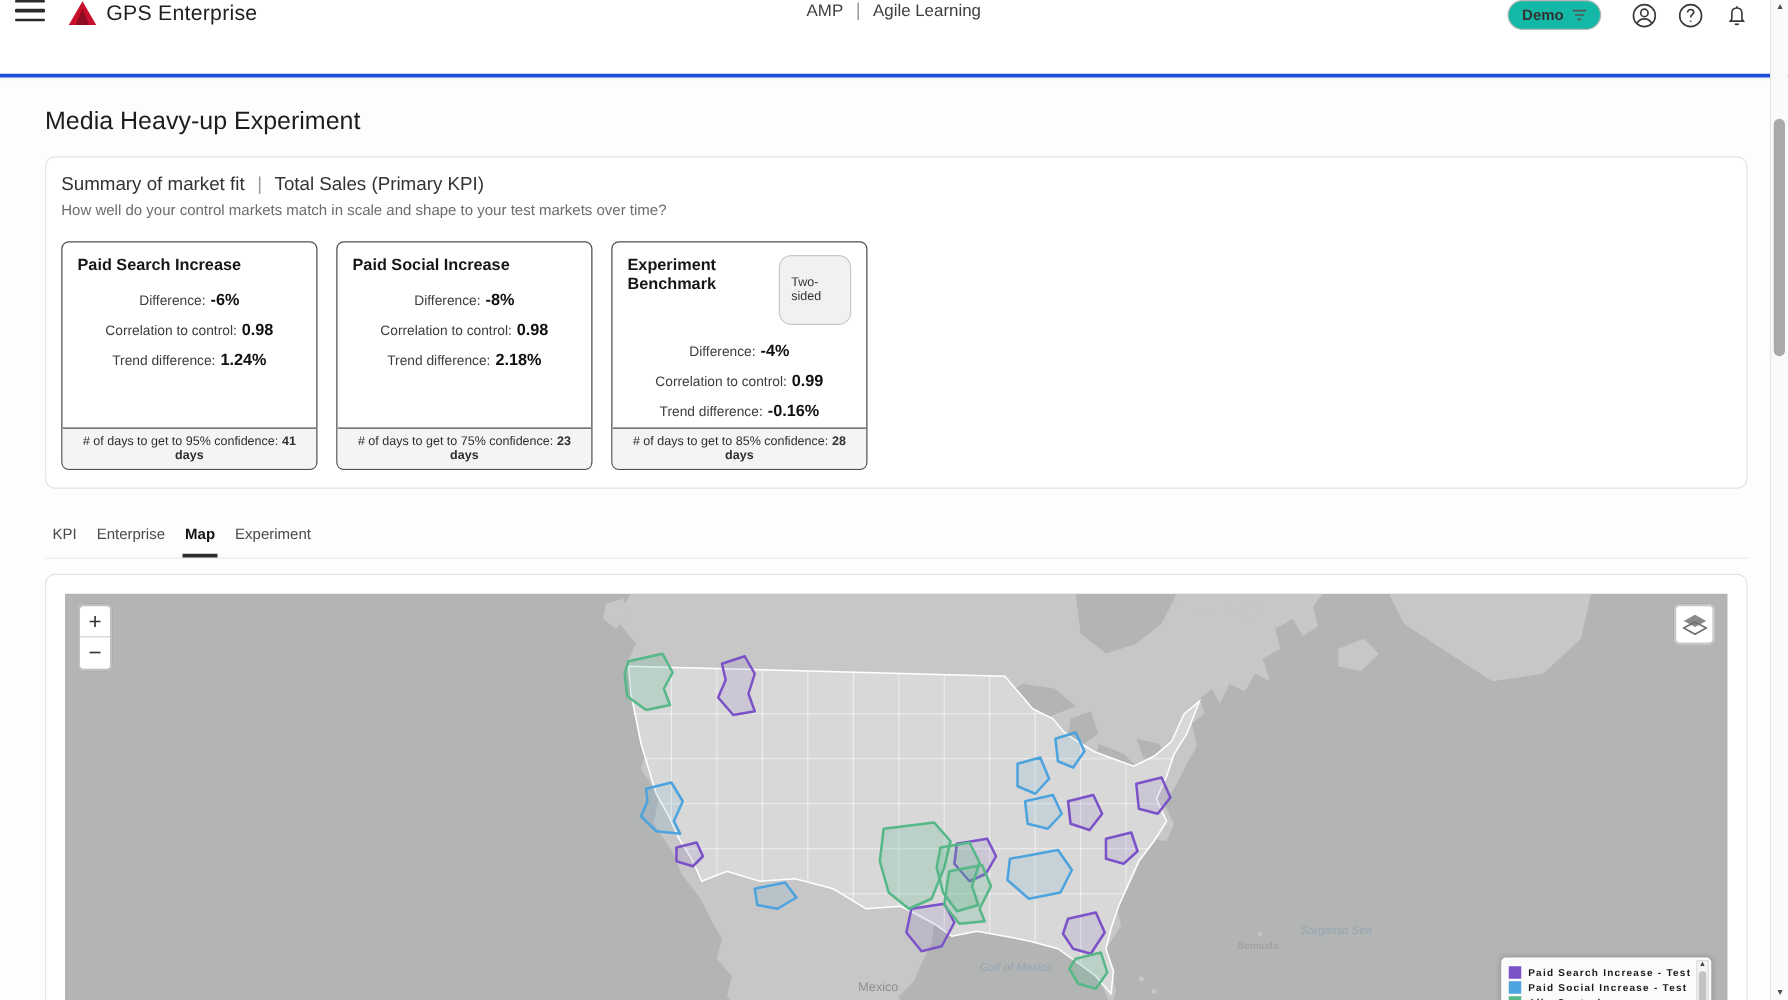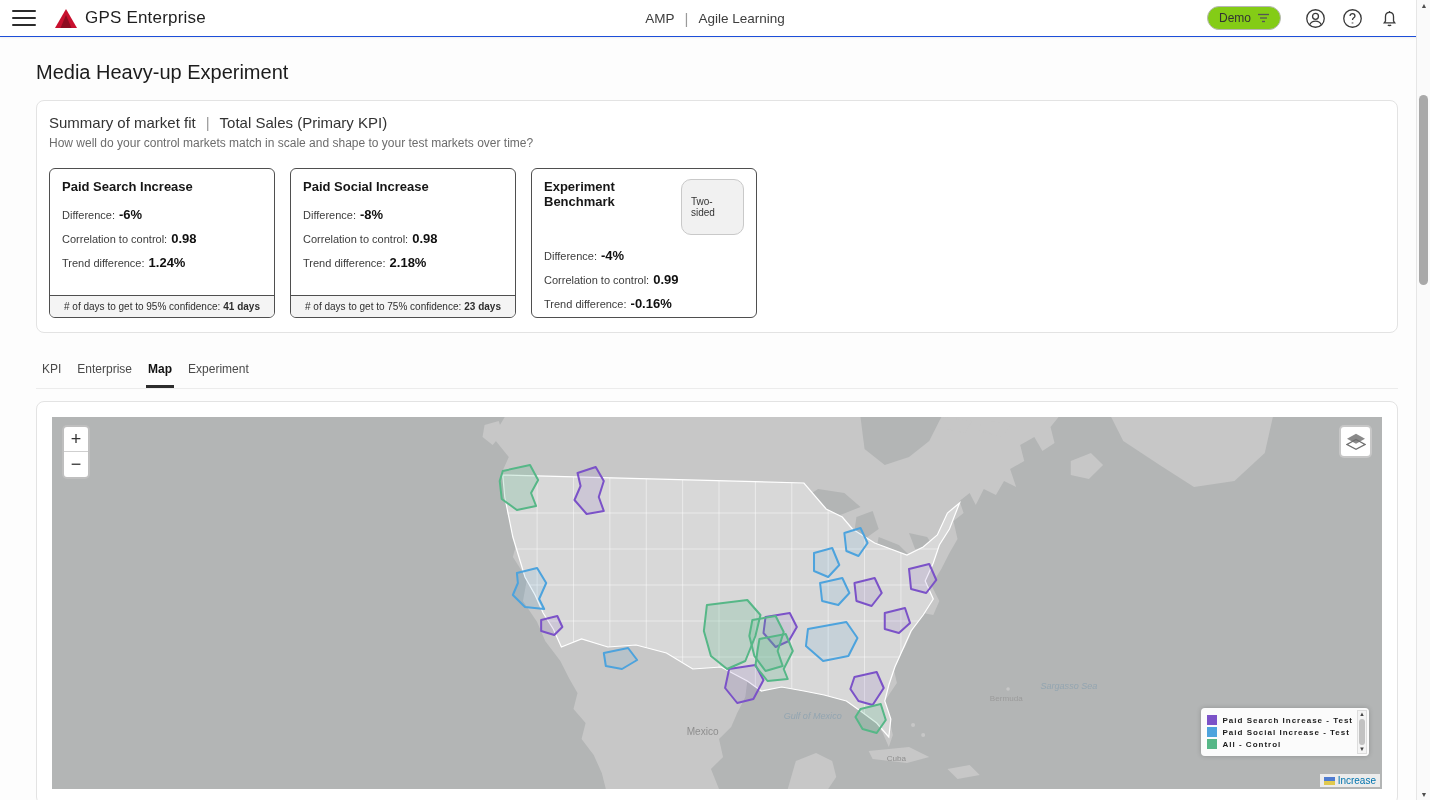--- a/index.html
+++ b/index.html
@@ -1,56 +1,56 @@
 <!DOCTYPE html>
 <html><head>
 <meta charset="utf-8">
 <style>
   * { box-sizing: border-box; margin: 0; padding: 0; }
   html,body { width:1430px; height:800px; overflow:hidden; background:#fdfdfd;
     font-family:"Liberation Sans", sans-serif; color:#222; }
 
   
-  .header { height:37px; background:#fff; border-bottom:1px solid #1d4ed8;
-    box-shadow:0 1px 2px rgba(0,0,0,.06); display:flex; align-items:center;
+  .header { height:62px; background:#fff; border-bottom:3px solid #1d4ed8;
+    box-shadow:0 1px 2px rgba(0,0,0,.06); display:flex; align-items:flex-start;
     padding:0 30px 0 12px; position:relative; z-index:6; }
   .burger { width:24px; height:17px; display:flex; flex-direction:column;
     justify-content:space-between; cursor:pointer; margin-right:18px; }
   .burger span { height:2.4px; background:#2b2b2b; border-radius:1px; }
   .brand { display:flex; align-items:center; gap:7px; font-size:17px; color:#1f1f1f; letter-spacing:.2px; }
   .center-nav { position:absolute; left:50%; transform:translateX(-50%);
     display:flex; gap:10px; align-items:center; font-size:13.5px; color:#3d3d3d; }
   .center-nav .divider { color:#9a9a9a; font-size:15px; }
   .header-right { margin-left:auto; display:flex; align-items:center; gap:15px; }
   .demo-chip { border:1px solid #b7b7b7; border-radius:15px; padding:4px 11px;
     font-size:12px; color:#333; display:flex; align-items:center; gap:7px;
-    background:#84cc16; cursor:pointer; margin-right:8px; }
+    background:#14b8a6; cursor:pointer; margin-right:8px;font-weight:bold; }
   .icon-btn { width:22px; height:22px; display:flex; align-items:center;
     justify-content:center; cursor:pointer; }
   .icon-btn svg { stroke:#3a3a3a; fill:none; stroke-width:1.5; }
 
   
   .content { margin:0 32px 0 36px; }
   .page-title { font-size:20px; font-weight:400; color:#1c1c1c; margin:24px 0 16px; }
 
   .summary-card { background:#fff; border:1px solid #e3e3e3; border-radius:8px;
     padding:13px 12px 14px; }
   .summary-head { display:flex; align-items:center; gap:10px; font-size:15px; color:#333; }
   .summary-head .divider { color:#9a9a9a; }
   .summary-sub { font-size:12px; color:#6c6c6c; margin-top:5px; }
 
   .metric-row { display:flex; gap:15px; margin-top:18px; }
-  .metric-card { width:226px; border:1px solid #4f4f4f; border-radius:6px;
+  .metric-card { width:205px; border:1px solid #4f4f4f; border-radius:6px;
     background:#fff; display:flex; flex-direction:column; overflow:hidden; }
   .metric-body { padding:10px 12px 6px; flex:1; }
   .metric-title { font-size:13px; font-weight:700; color:#161616;
     display:flex; justify-content:space-between; align-items:flex-start; margin-bottom:13px; }
   .badge { font-size:10px; font-weight:400; color:#333; background:#f1f1f1;
     border:1px solid #c9c9c9; border-radius:10px; padding:16px 9px; }
-  .metric-line { font-size:11px; color:#3c3c3c; margin-top:9px; }
+  .metric-line { font-size:11px; color:#3c3c3c; margin-top:9px;text-align:center; }
   .metric-line b { font-size:13px; color:#101010; margin-left:4px; }
   .metric-footer { background:#f4f4f4; border-top:1px solid #4f4f4f;
     font-size:10px; color:#2e2e2e; text-align:center; padding:5px 4px; }
   .metric-footer b { margin-left:3px; }
 
   .tabs { display:flex; gap:12px; margin-top:20px; border-bottom:1px solid #ececec; padding-left:4px; }
   .tab { font-size:12px; color:#4a4a4a; padding:9px 2px 9px; cursor:pointer; }
   .tab.active { color:#121212; font-weight:700; border-bottom:3px solid #2d2d2d; }
 
   
@@ -213,20 +213,23 @@
           </div>
           <div class="metric-line">
             <span>Difference:</span><b>-4%</b>
           </div>
           <div class="metric-line">
             <span>Correlation to control:</span><b>0.99</b>
           </div>
           <div class="metric-line">
             <span>Trend difference:</span><b>-0.16%</b>
           </div>
+        </div>
+        <div class="metric-footer">
+          <span># of days to get to 85% confidence:</span><b>28 days</b>
         </div>
       </div>
 
     </div>
   </div>
 
   <div class="tabs">
     <div class="tab">KPI</div>
     <div class="tab">Enterprise</div>
     <div class="tab active">Map</div>

